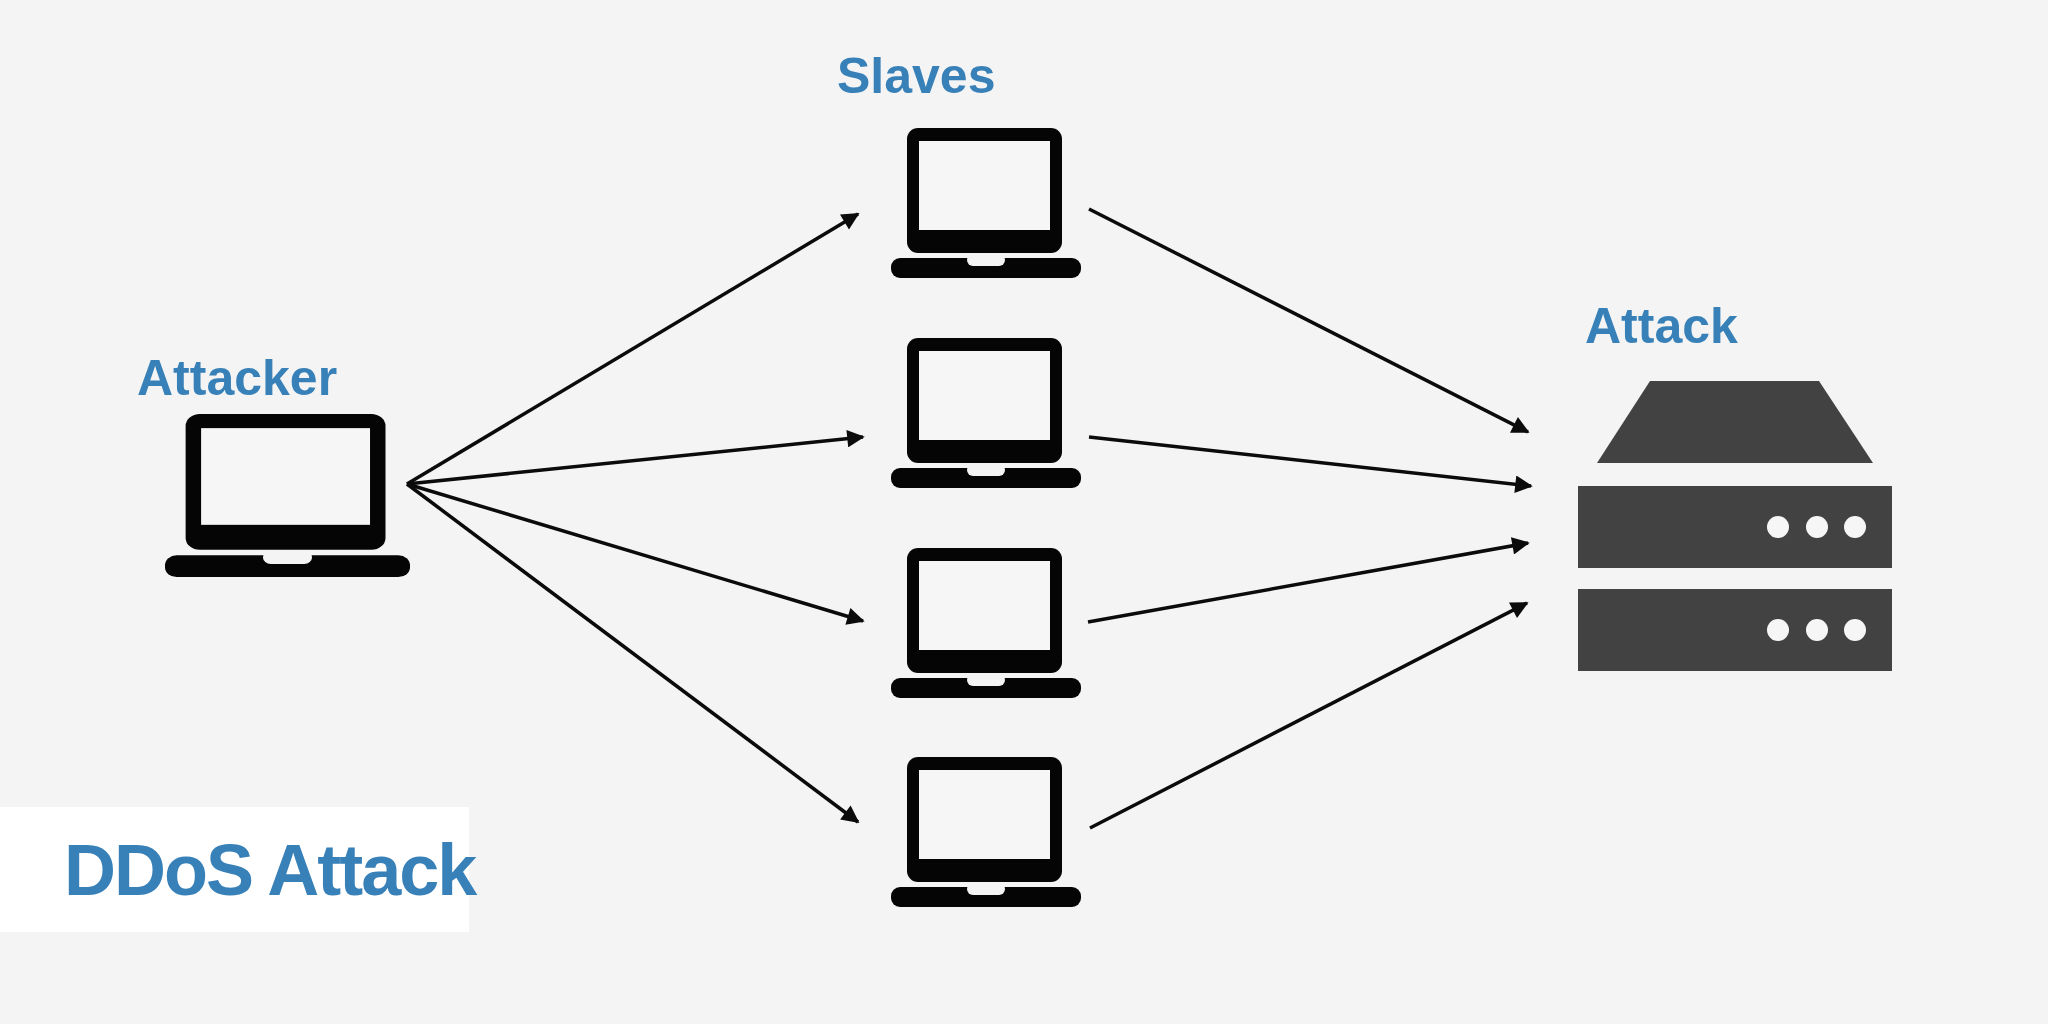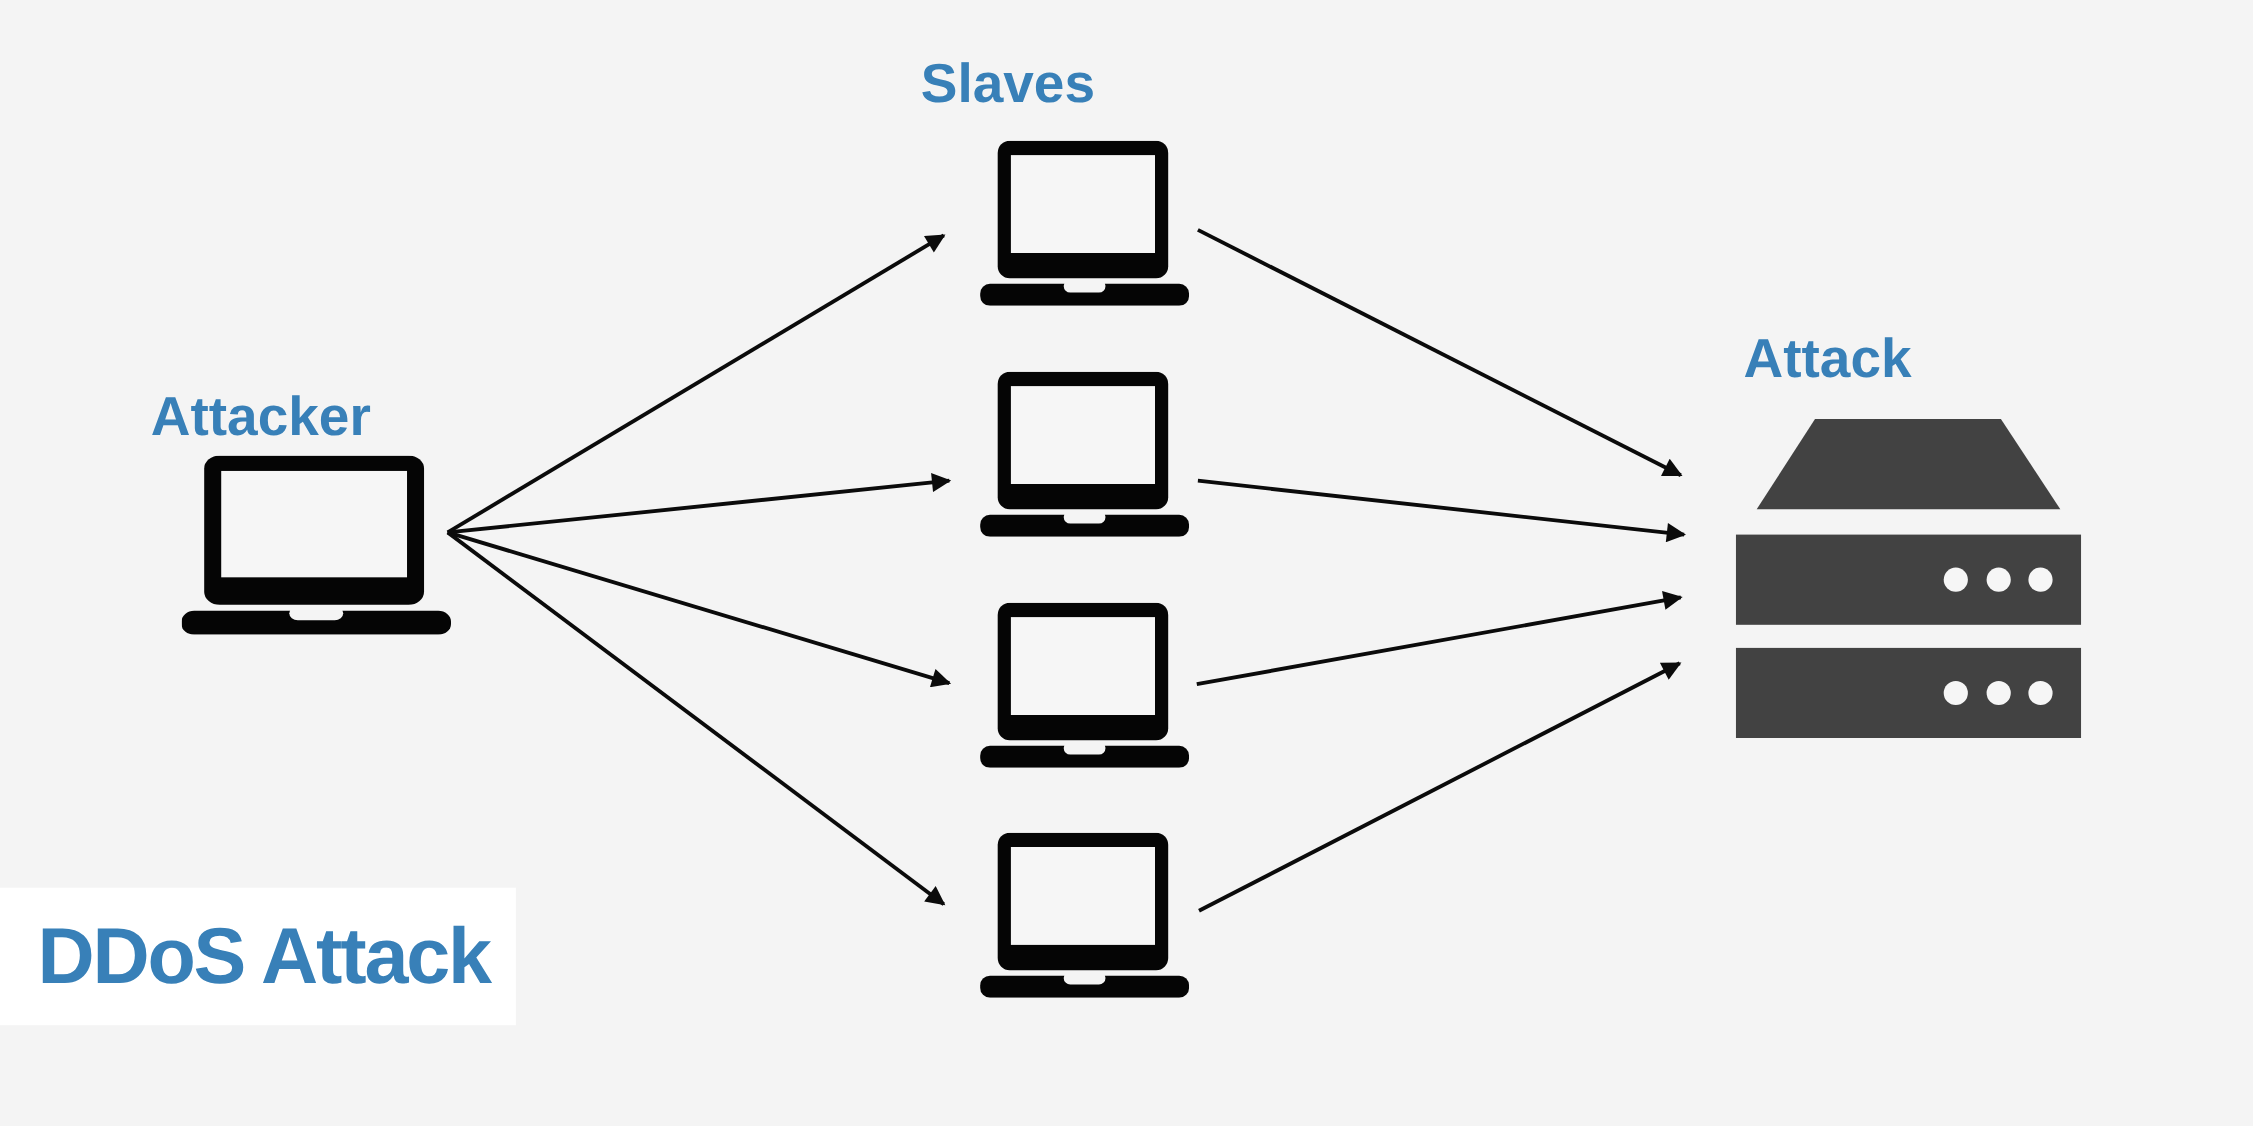--- a/index.html
+++ b/index.html
@@ -21,21 +21,21 @@
     position:absolute;z-index:2;color:var(--blue);font-weight:700;font-size:50px;
     width:300px;line-height:1.05;letter-spacing:0px;
   }
   .icon{position:absolute;z-index:2;display:block;}
   .title-box{
     position:absolute;z-index:3;left:0;top:807px;width:469px;height:125px;
     background:var(--box-white);display:flex;align-items:center;
   }
   .title-text{
     color:var(--blue);font-weight:700;font-size:72px;letter-spacing:-2px;
-    padding-left:34px;white-space:nowrap;
+    padding-left:64px;white-space:nowrap;
   }
   .defs-holder{position:absolute;width:0;height:0;overflow:hidden;}
 </style>
 </head>
 <body>
 
 <svg class="defs-holder" aria-hidden="true">
   <defs>
     <symbol id="laptop-icon" viewBox="0 0 190 150" preserveAspectRatio="none">
       <rect x="16" y="0" width="155" height="125" rx="11" fill="var(--icon-black)"></rect>

